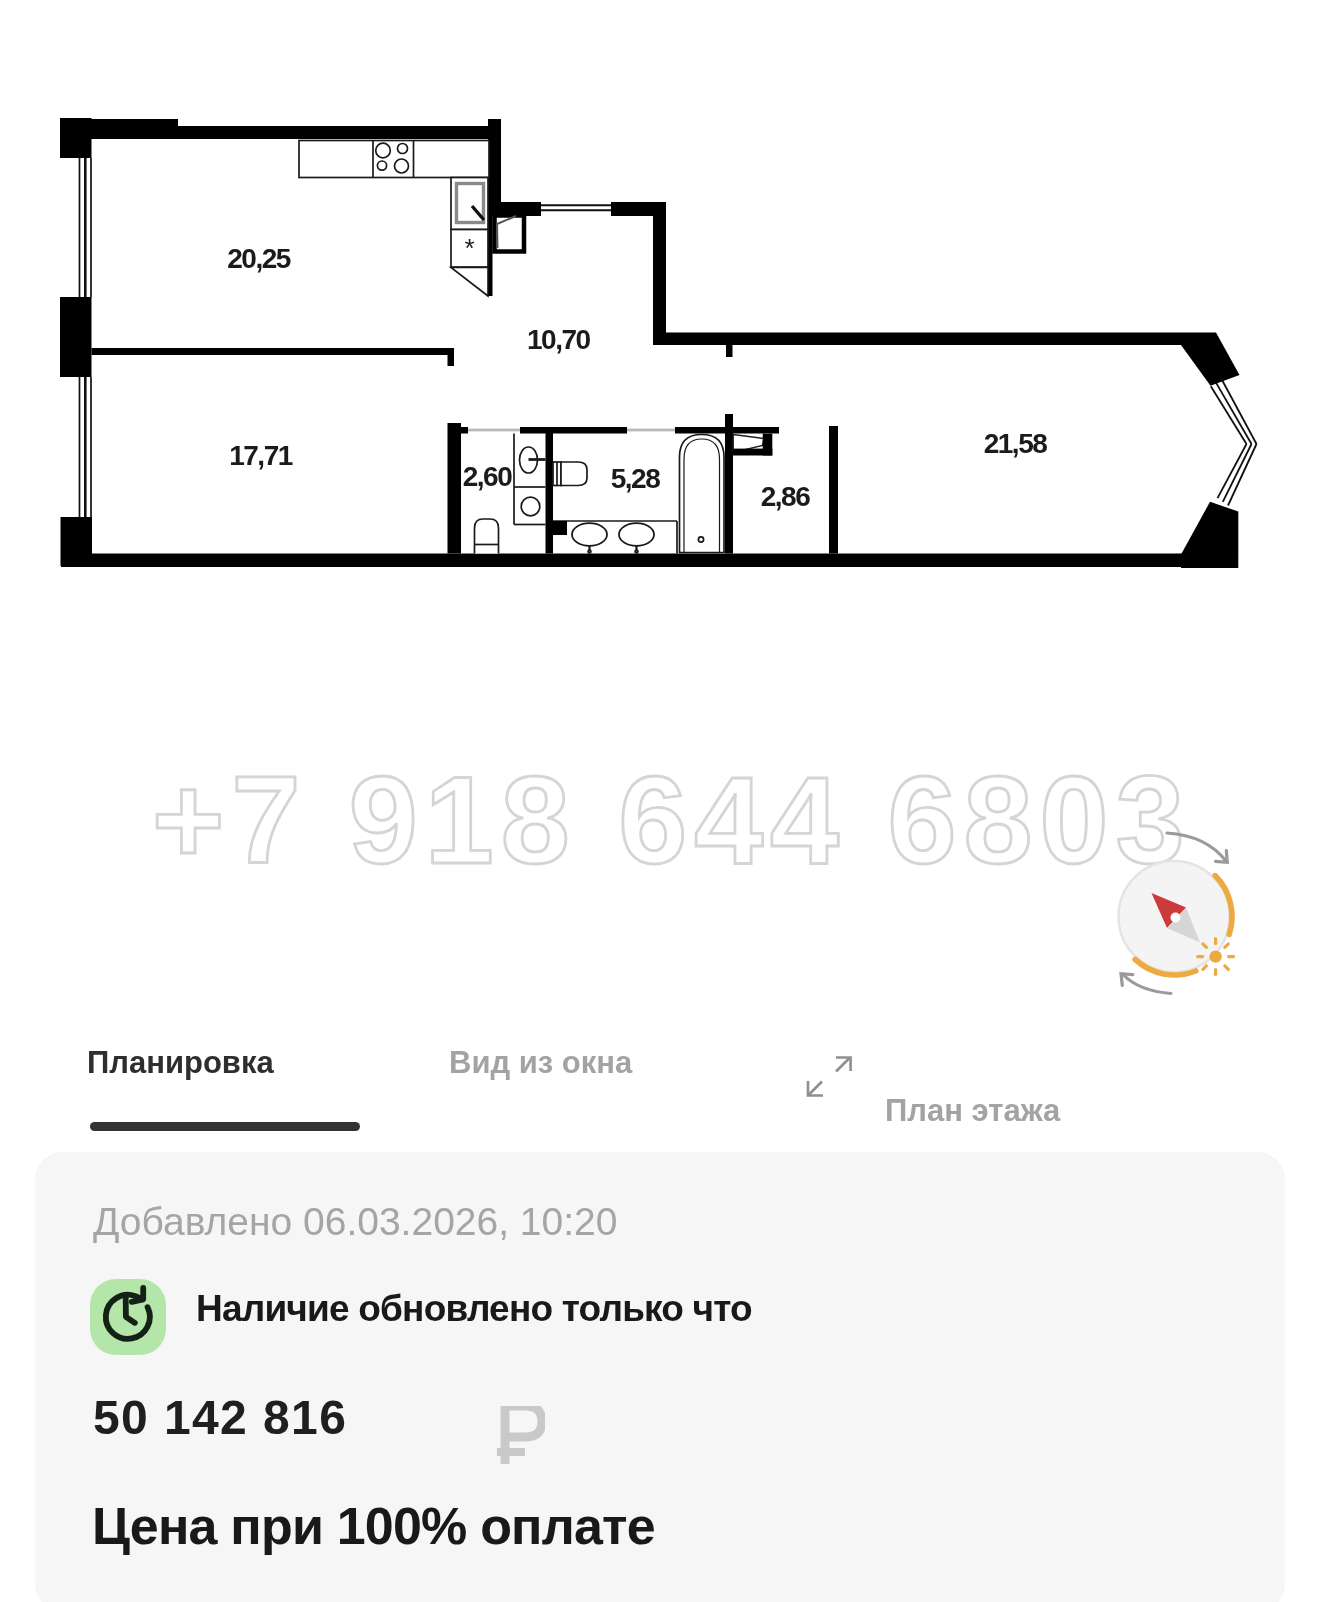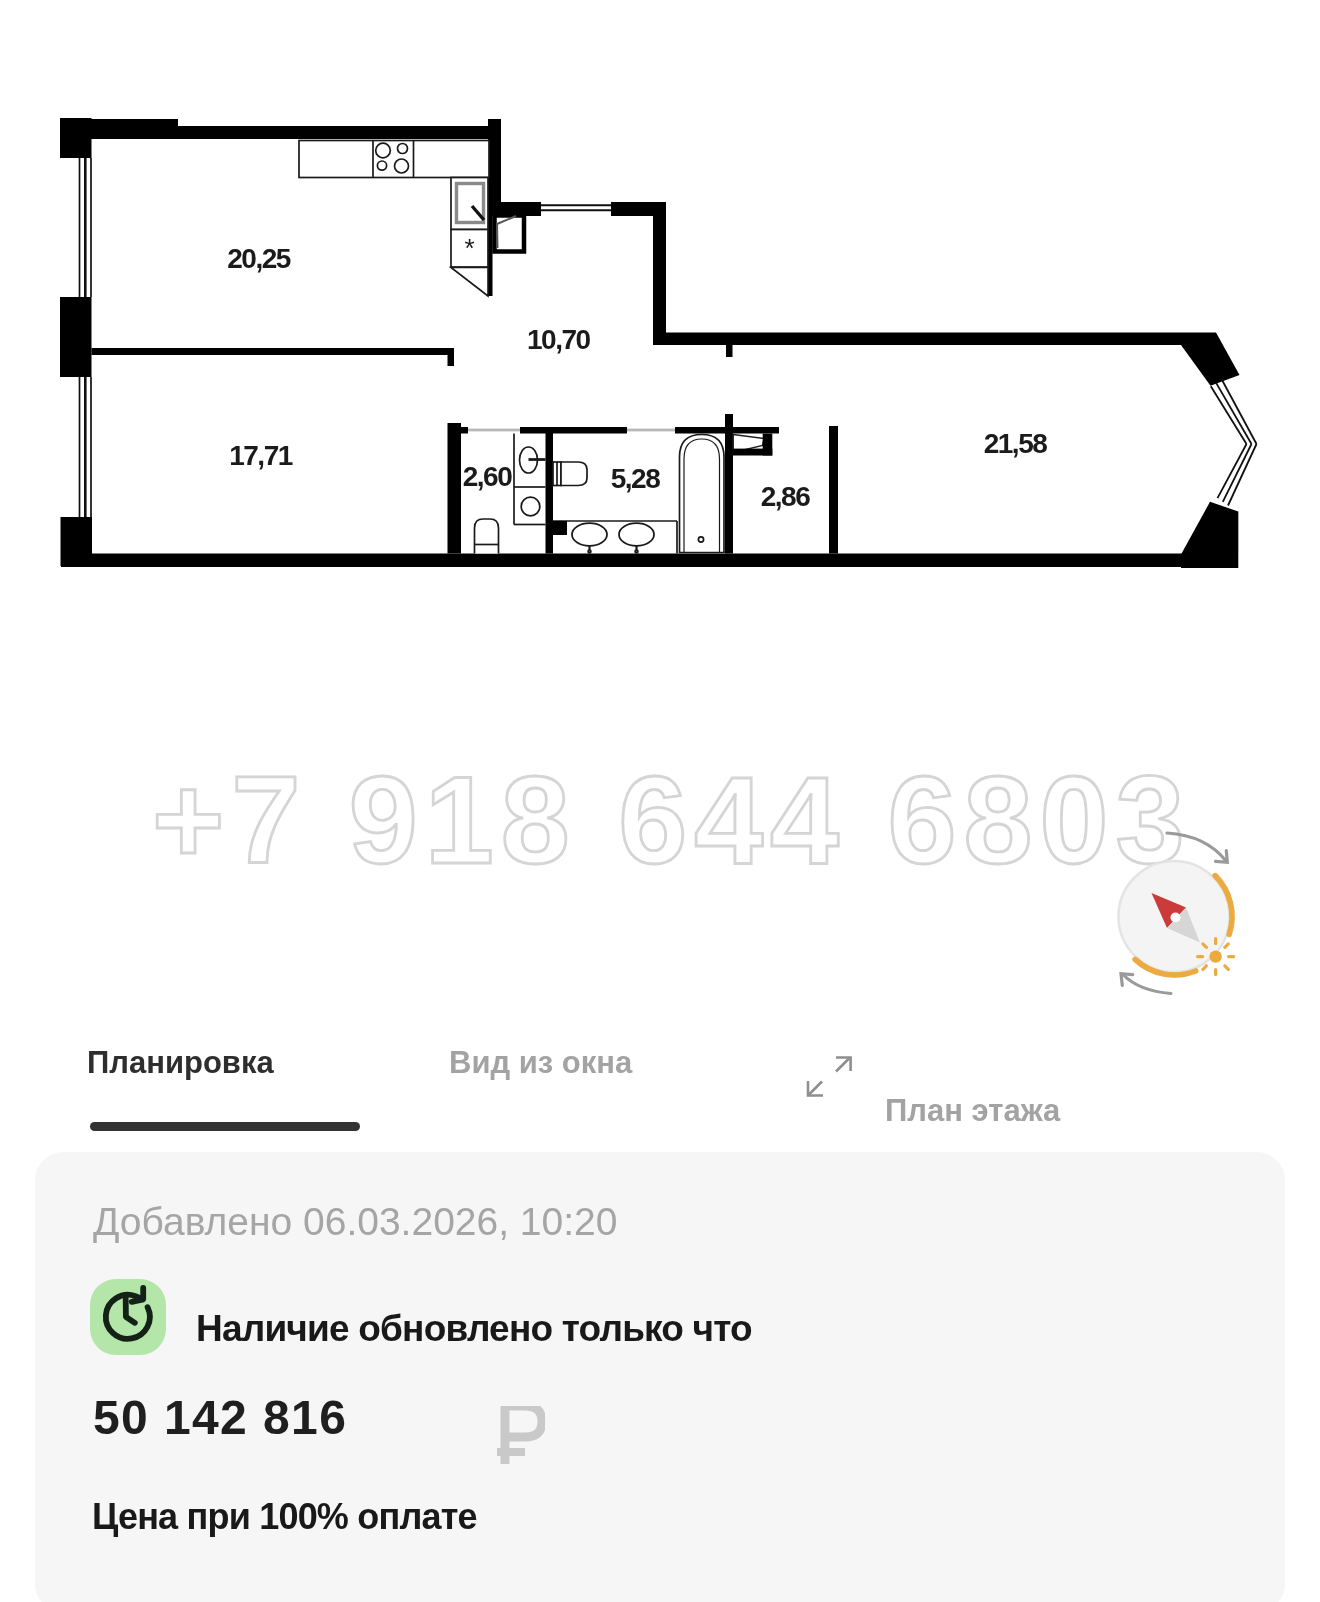--- a/index.html
+++ b/index.html
@@ -5,24 +5,24 @@
   html,body{margin:0;padding:0;}
   body{width:1320px;height:1602px;background:#ffffff;font-family:"Liberation Sans",sans-serif;position:relative;overflow:hidden;}
   .abs{position:absolute;}
   .wm{position:absolute;left:152px;top:749px;font-size:124px;font-weight:bold;letter-spacing:7px;color:transparent;-webkit-text-stroke:2.8px #d5d5d5;white-space:nowrap;}
   .tab{position:absolute;top:1045px;font-size:31px;font-weight:bold;white-space:nowrap;}
   .tab.active{color:#2e2e2e;}
   .tab.inactive{color:#a3a3a3;}
   .tabline{position:absolute;left:90px;top:1122px;width:270px;height:9px;background:#333;border-radius:4.5px;}
   .card{position:absolute;left:35px;top:1152px;width:1250px;height:460px;background:#f6f6f6;border-radius:28px;}
   .added{position:absolute;left:58px;top:48px;font-size:39px;color:#a5a5a5;}
-  .avail{position:absolute;left:161px;top:156px;font-size:37px;letter-spacing:-0.8px;font-weight:bold;color:#191919;}
+  .avail{position:absolute;left:161px;top:136px;font-size:37px;letter-spacing:-0.8px;font-weight:bold;color:#191919;}
   .gicon{position:absolute;left:55px;top:127px;width:76px;height:76px;border-radius:26px;background:#b3e6a8;}
   .price{position:absolute;left:58px;top:238px;font-size:48px;letter-spacing:1.4px;font-weight:bold;color:#1f1f1f;white-space:nowrap;}
-  .paylabel{position:absolute;font-size:36px;letter-spacing:-0.8px;font-weight:bold;color:#191919;}
+  .paylabel{position:absolute;font-size:52px;letter-spacing:-0.8px;font-weight:bold;color:#191919;}
 </style>
 </head>
 <body>
 
 <svg class="abs" style="left:0;top:0" width="1320" height="790" viewBox="0 0 1320 790">
 
   <rect x="92" y="139" width="396" height="209" fill="#ffffff"></rect>
 
   <rect x="92" y="355" width="355" height="198" fill="#ffffff"></rect>
 

